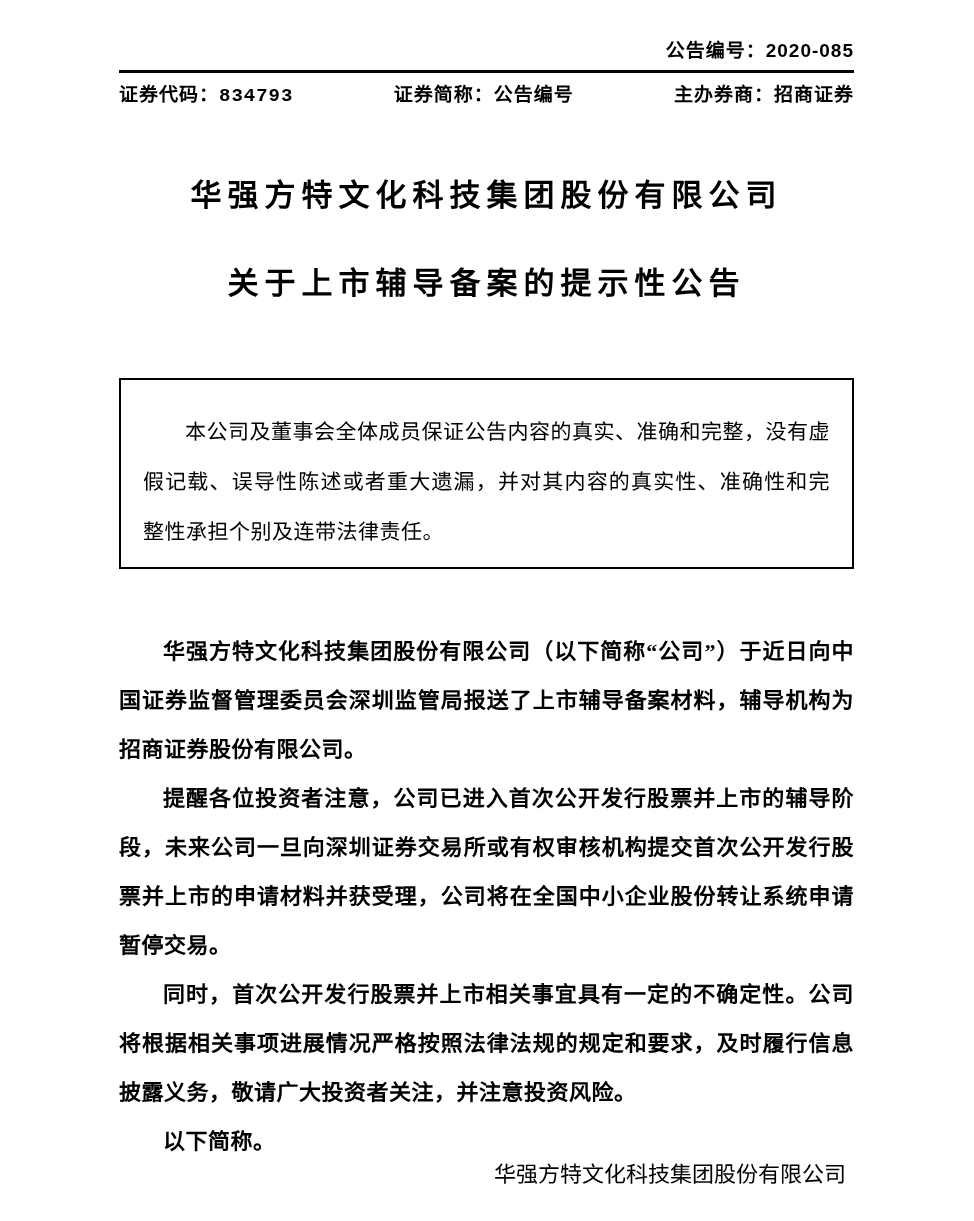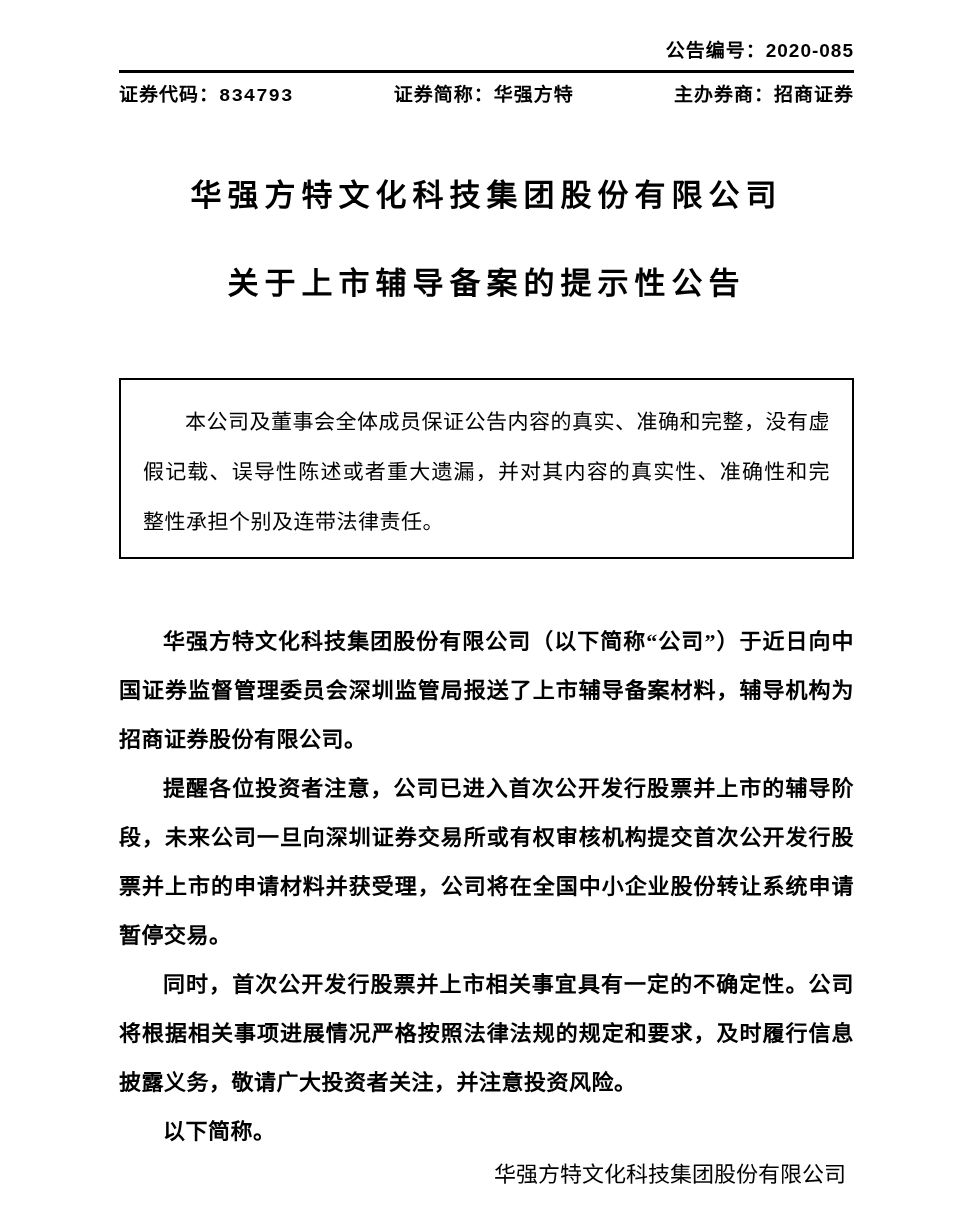--- a/index.html
+++ b/index.html
@@ -54,21 +54,21 @@
     letter-spacing: 6px;
   }
   .doc-title .title-line1 { line-height: 36px; }
   .doc-title .title-line2 { line-height: 36px; margin-top: 52px; }
   
   .disclaimer-box {
     margin-top: 76px;
     border: 2px solid #000000;
     box-sizing: border-box;
     min-height: 105px;
-    padding: 17px 22px 10px 22px;
+    padding: 27px 22px 10px 22px;
   }
   .disclaimer-box p {
     margin: 0;
     font-size: 21px;
     line-height: 50px;
     text-indent: 2em;
     text-align: justify;
     letter-spacing: 0.5px;
   }
   
@@ -100,21 +100,21 @@
 <body>
 
 <div class="page">
 
   <div class="announce-no">公告编号：2020-085</div>
 
   <hr class="header-rule">
 
   <div class="sec-row">
     <span>证券代码：834793</span>
-    <span>证券简称：华强方特</span>
+    <span>证券简称：公告编号</span>
     <span>主办券商：招商证券</span>
   </div>
 
   <div class="doc-title">
     <div class="title-line1">华强方特文化科技集团股份有限公司</div>
     <div class="title-line2">关于上市辅导备案的提示性公告</div>
   </div>
 
   <div class="disclaimer-box">
     <p>本公司及董事会全体成员保证公告内容的真实、准确和完整，没有虚假记载、误导性陈述或者重大遗漏，并对其内容的真实性、准确性和完整性承担个别及连带法律责任。</p>

